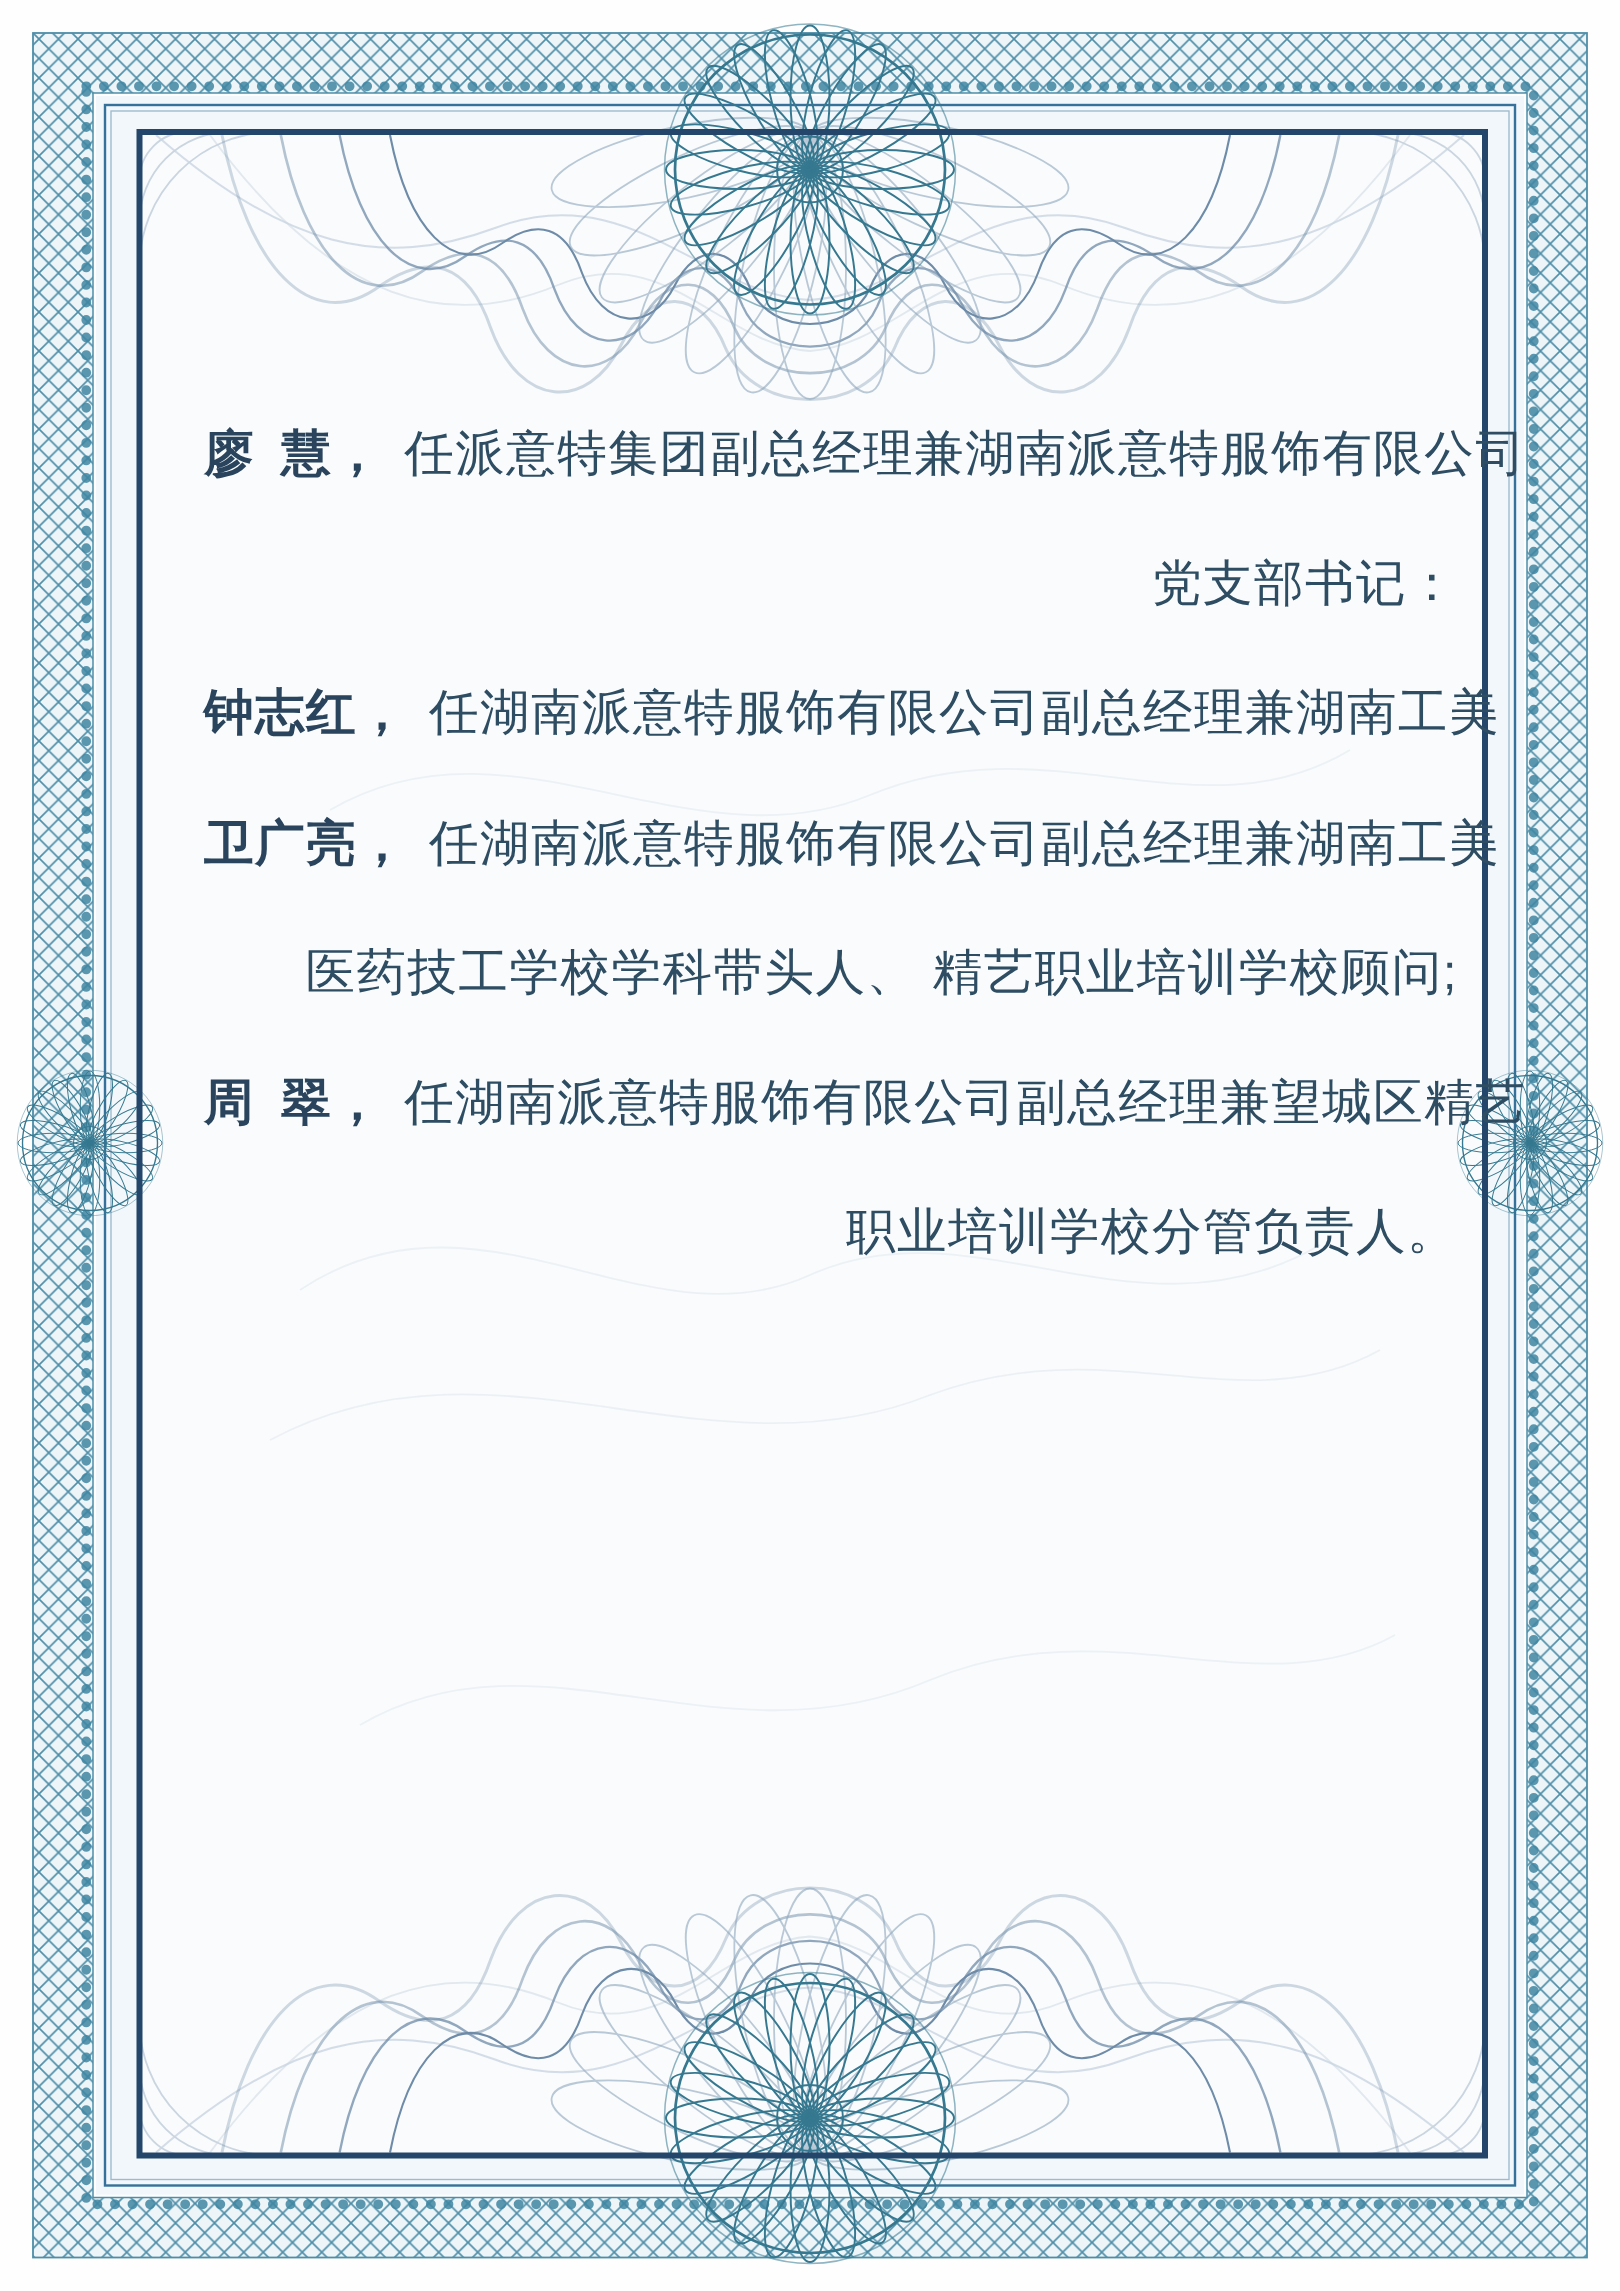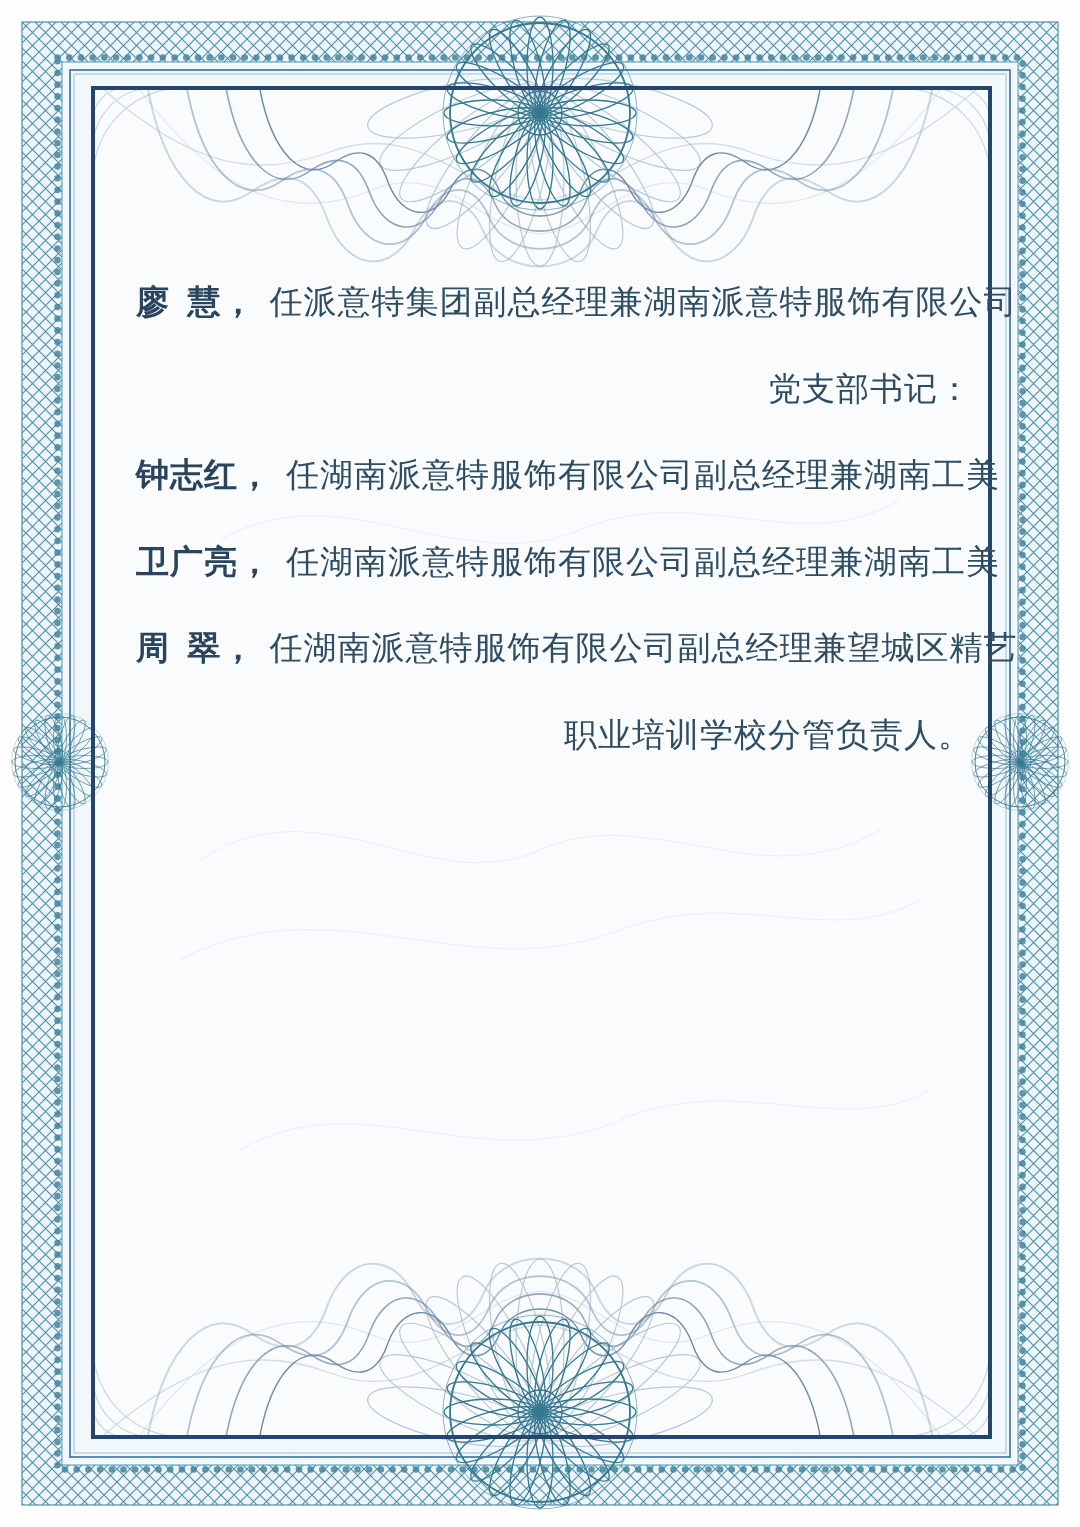--- a/index.html
+++ b/index.html
@@ -139,20 +139,21 @@
     <div>
       <div class="tline"><span class="name">钟志红</span><span class="sep">，</span><span>任湖南派意特服饰有限公司副总经理兼湖南工美</span></div>
     </div>
 
 
     <div>
     </div>
 
     <div>
       <div class="tline"><span class="name">卫广亮</span><span class="sep">，</span><span>任湖南派意特服饰有限公司副总经理兼湖南工美</span></div>
+      <div class="tline">医药技工学校学科带头人、 精艺职业培训学校顾问;</div>
     </div>
 
     <div>
       <div class="tline"><span class="name">周 翠</span><span class="sep">，</span><span>任湖南派意特服饰有限公司副总经理兼望城区精艺</span></div>
       <div class="tline">职业培训学校分管负责人。</div>
     </div>
 
   </div>
 </div>
 

